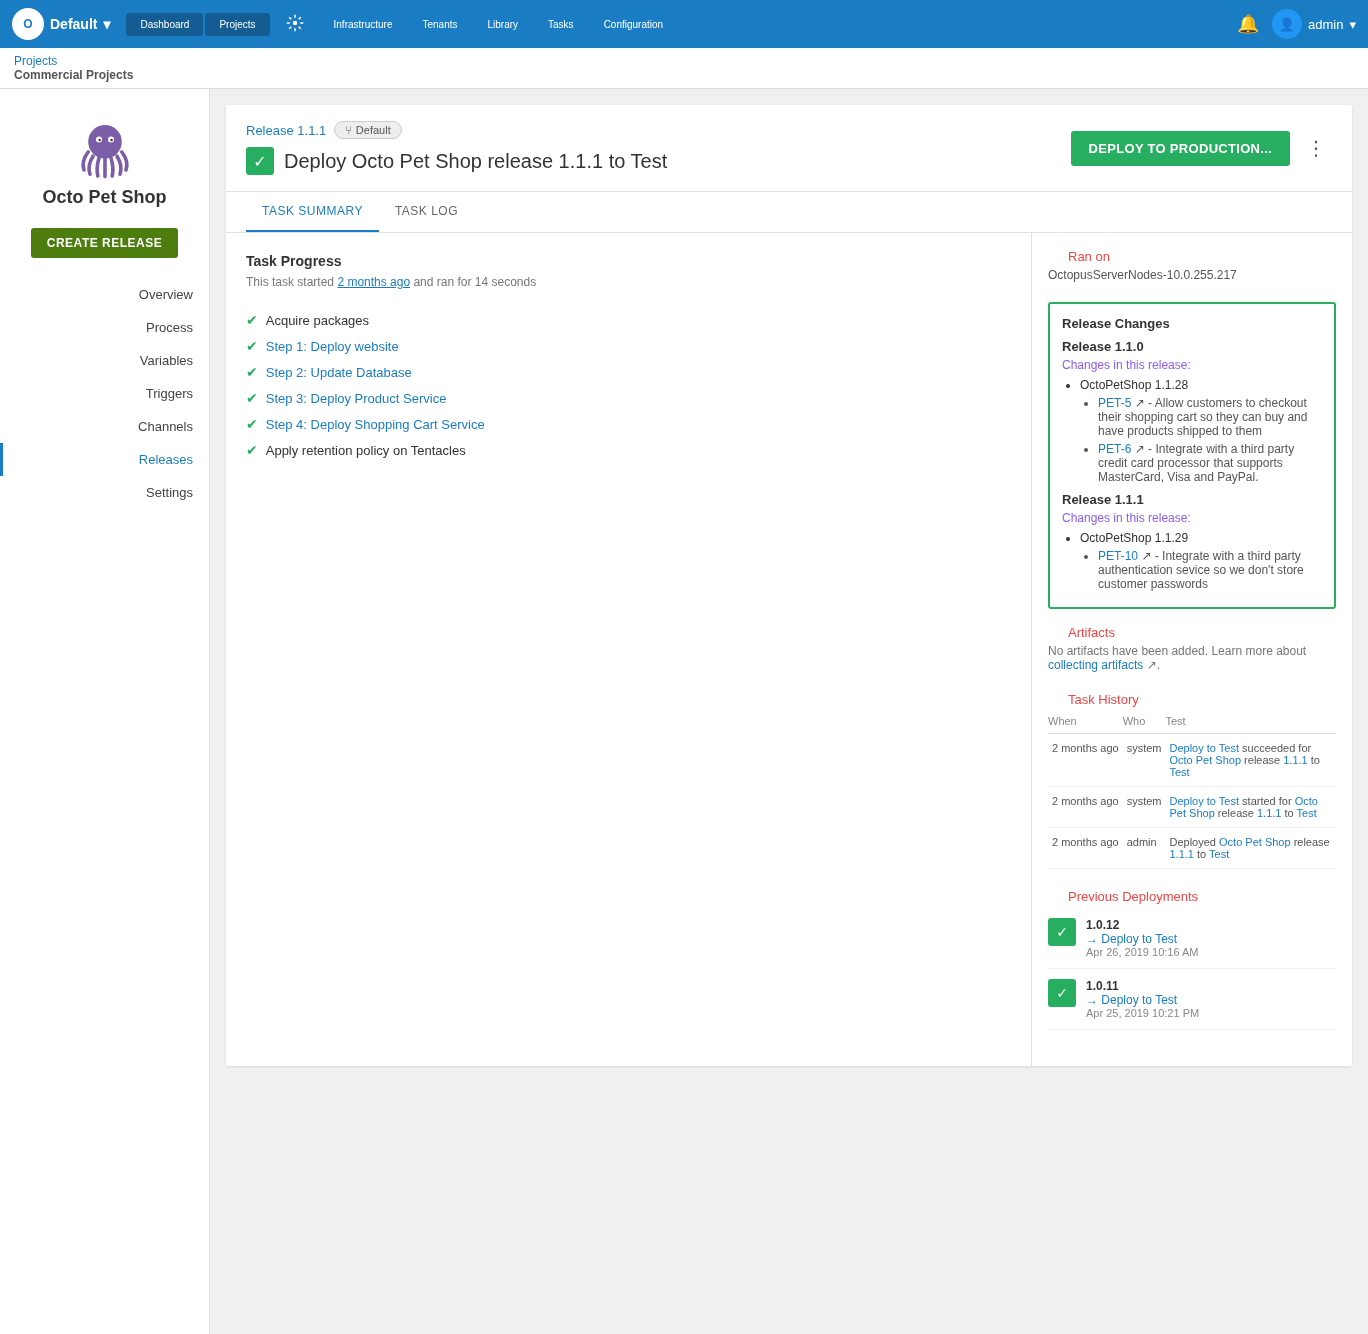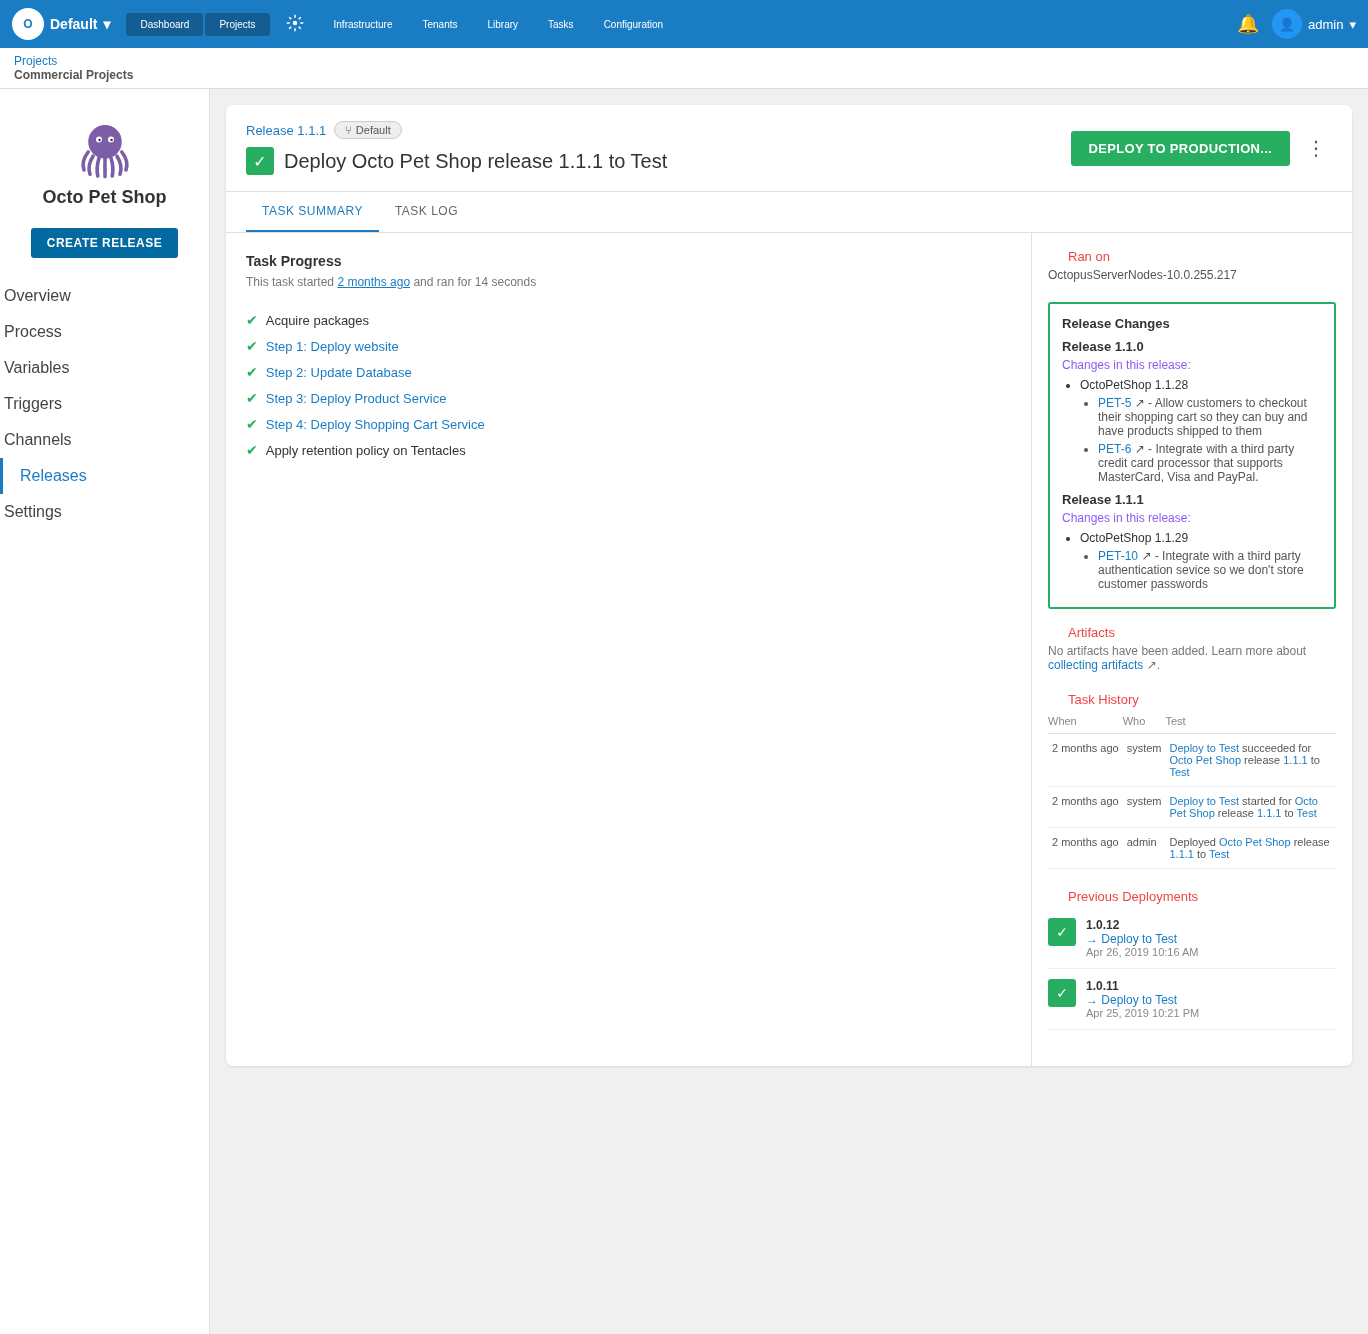--- a/index.html
+++ b/index.html
@@ -97,49 +97,50 @@
       display: flex; flex-direction: column; align-items: center;
       padding: 10px 0 20px;
     }
     .sidebar-app-name {
       font-size: 18px; font-weight: bold; color: #333;
       margin-top: 8px;
     }
     .create-release-btn {
       display: block;
       margin: 0 auto 20px;
-      background: #0369a1;
+      background: #4d7c0f;
       color: #fff;
       border: none;
       padding: 8px 16px;
       border-radius: 3px;
       font-size: 12px;
       font-weight: bold;
       letter-spacing: 0.5px;
       cursor: pointer;
       text-transform: uppercase;
     }
     .sidebar-nav a {
       display: block;
-      padding: 9px 4px;
+      padding: 9px 16px;
       color: #444;
       text-decoration: none;
-      font-size: 16px;
+      font-size: 13px;
+      text-align: right;
     }
     .sidebar-nav a.active { color: #1a7dc4; font-weight: 500; border-left: 3px solid #1a7dc4; padding-left: 17px; }
 
     
     .main-content {
       flex: 1;
       padding: 16px;
       background: #f0f0f0;
     }
     .task-card {
       background: #fff;
-      border-radius: 7px;
+      border-radius: 2px;
       box-shadow: 0 1px 3px rgba(0,0,0,0.1);
     }
     .task-header {
       padding: 16px 20px;
       border-bottom: 1px solid #e0e0e0;
       display: flex;
       align-items: center;
       justify-content: space-between;
     }
     .task-header-left {}

